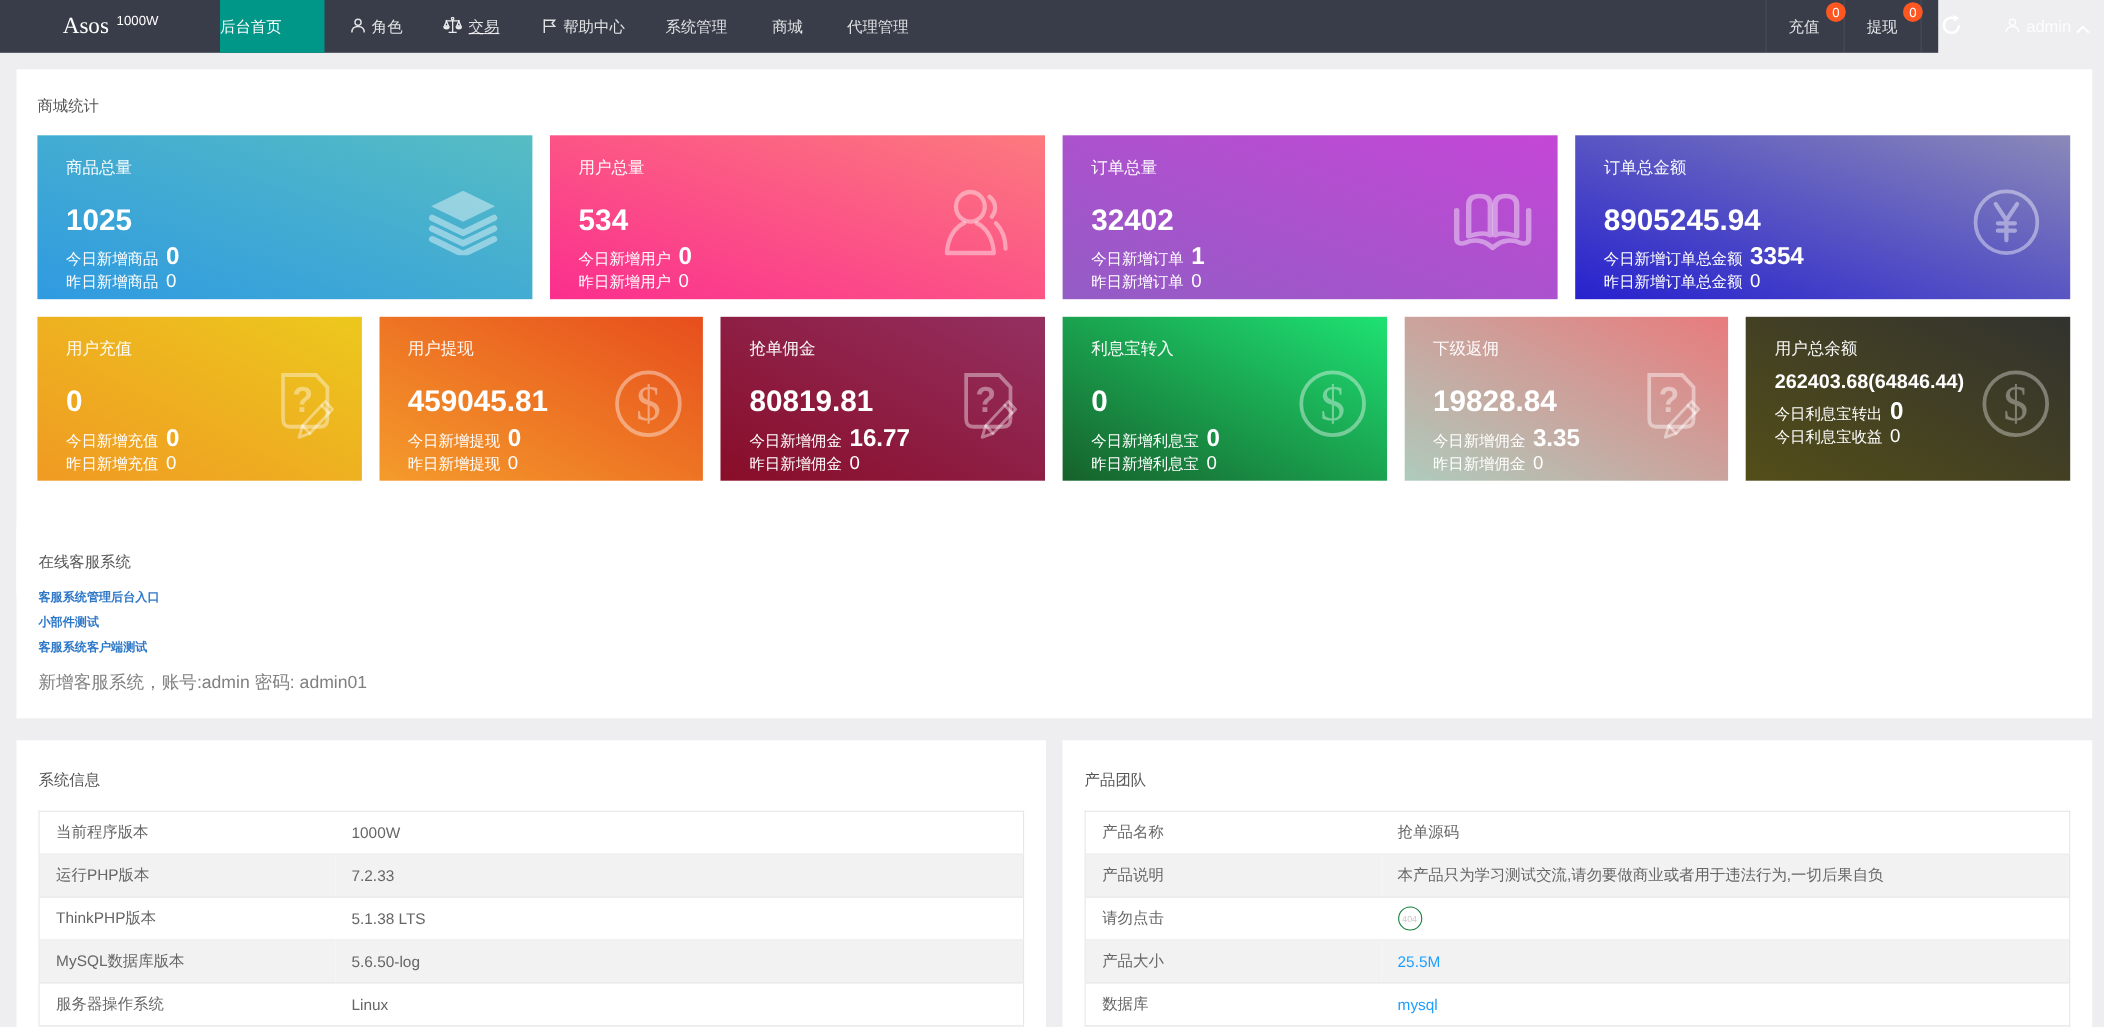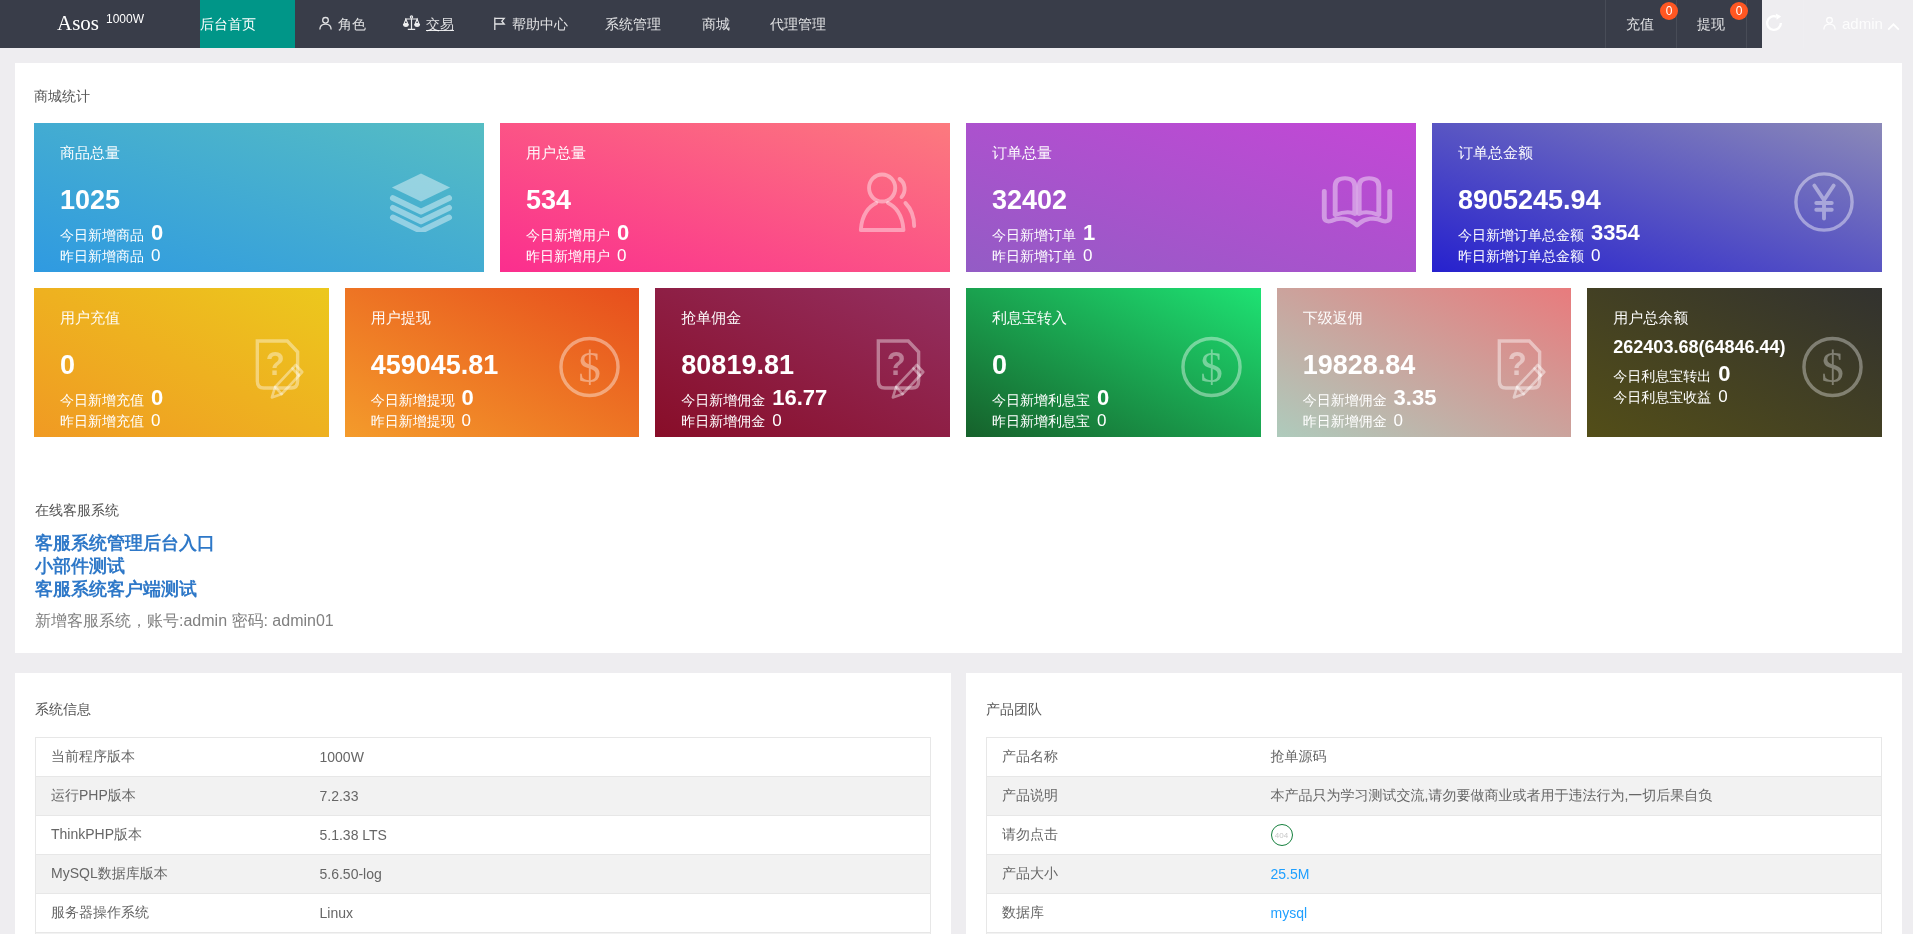--- a/index.html
+++ b/index.html
@@ -42,21 +42,21 @@
 .g4 { background:linear-gradient(to top right,#2621ce,#8b89b8); }
 .g5 { background:linear-gradient(to top right,#f09a23,#ecc81d); }
 .g6 { background:linear-gradient(to top right,#f49b2b,#e74e1d); }
 .g7 { background:linear-gradient(to top right,#880d28,#943061); }
 .g8 { background:linear-gradient(to top right,#16612b,#1ee273); }
 .g9 { background:linear-gradient(to top right,#aecbbc,#e87b7d); }
 .g10 { background:linear-gradient(to top right,#534e18,#32322f); }
 
 #p2 { left:15px; top:478px; width:1887px; height:175px; padding:24px 20px 0 20px; }
 #p2 .ptitle { margin-bottom:16px; }
-.lnk { display:block; font-size:18px; line-height:15px; color:#2e78c8; font-weight:bold; text-decoration:none; margin-bottom:8px; }
+.lnk { display:block; font-size:11px; line-height:15px; color:#2e78c8; font-weight:bold; text-decoration:none; margin-bottom:8px; }
 .lnk + .lnk { margin-top:0; }
 #p2 .note { font-size:16px; line-height:16px; color:#808080; margin-top:16px; }
 
 #p3 { left:15px; top:673px; width:936px; height:320px; padding:28px 20px 0 20px; }
 #p4 { left:966px; top:673px; width:936px; height:320px; padding:28px 20px 0 20px; }
 #p3 .ptitle, #p4 .ptitle { margin-bottom:18px; }
 table.tb { width:100%; border-collapse:collapse; font-size:14px; color:#666; border:1px solid #e7e7e7; }
 table.tb td { height:39px; padding-left:15px; font-weight:normal; }
 table.tb tr + tr td { border-top:1px solid #e7e7e7; }
 table.tb td:first-child { width:269px; }

